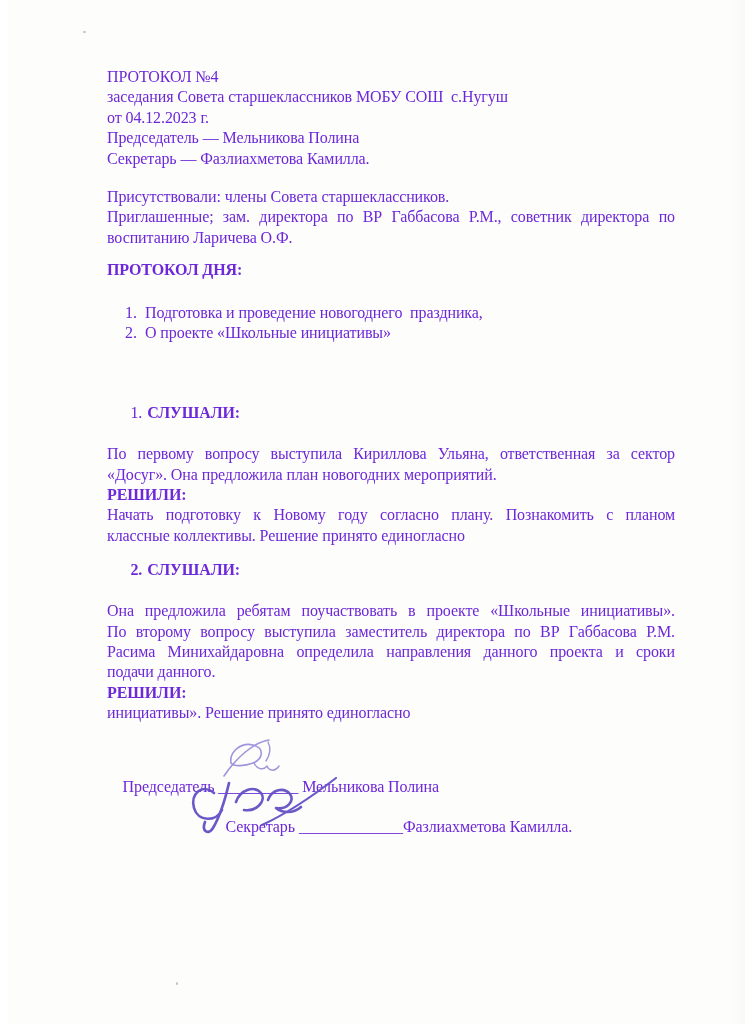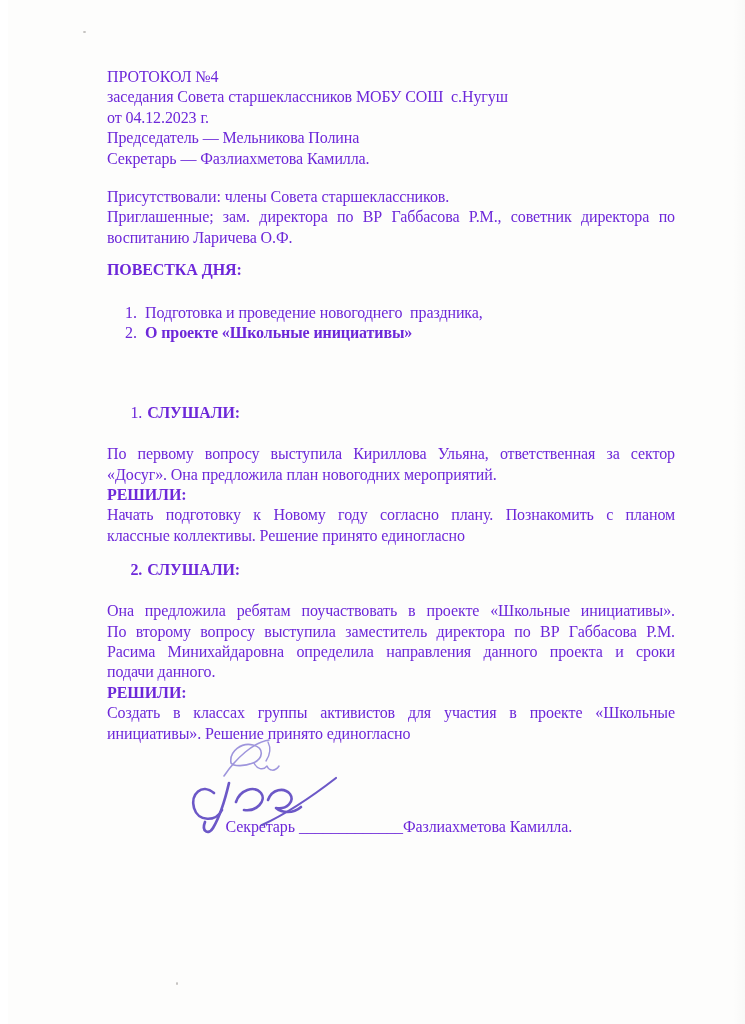--- a/index.html
+++ b/index.html
@@ -47,31 +47,31 @@
     <div class="ln">Секретарь — Фазлиахметова Камилла.</div>
   </div>
 
   <div class="col" style="top:187px;">
     <div class="ln">Присутствовали: члены Совета старшеклассников.</div>
     <div class="ln j">Приглашенные; зам. директора по ВР Габбасова Р.М., советник директора по</div>
     <div class="ln">воспитанию Ларичева О.Ф.</div>
   </div>
 
   <div class="col" style="top:260px;">
-    <div class="ln b">ПОВЕСТКА ДНЯ:</div>
+    <div class="ln b">ПРОТОКОЛ ДНЯ:</div>
   </div>
 
   <div class="col" style="top:303px;">
     <div class="agenda-row">
       <span class="num">1.</span>
       <span class="ln" style="min-height:0;">Подготовка и проведение новогоднего  праздника,</span>
     </div>
     <div class="agenda-row">
       <span class="num">2.</span>
-      <span class="ln" style="min-height:0;font-weight:bold;">О проекте «Школьные инициативы»</span>
+      <span class="ln" style="min-height:0;">О проекте «Школьные инициативы»</span>
     </div>
   </div>
 
   <div class="col" style="top:383px;">
     <div class="ln heading-row">
       <span class="num">1.</span><span class="b">СЛУШАЛИ:</span>
     </div>
     <div class="ln j">По первому вопросу выступила Кириллова Ульяна, ответственная за сектор</div>
     <div class="ln">«Досуг». Она предложила план новогодних мероприятий.</div>
     <div class="ln b">РЕШИЛИ:</div>
@@ -81,24 +81,26 @@
 
   <div class="col" style="top:540px;">
     <div class="ln heading-row">
       <span class="num b">2.</span><span class="b">СЛУШАЛИ:</span>
     </div>
     <div class="ln j">Она предложила ребятам поучаствовать в проекте «Школьные инициативы».</div>
     <div class="ln j">По второму вопросу выступила заместитель директора по ВР Габбасова Р.М.</div>
     <div class="ln j">Расима Минихайдаровна определила направления данного проекта и сроки</div>
     <div class="ln">подачи данного.</div>
     <div class="ln b">РЕШИЛИ:</div>
-    <div class="ln j">Создать в классах группы активистов для участия в проекте «Школьные</div>
     <div class="ln">инициативы». Решение принято единогласно</div>
   </div>
 
+  <div class="col sig-row" style="top:757px;">
+    <span>Председатель</span><span> </span><span class="rule">__________</span><span> Мельникова Полина</span>
+  </div>
   <div class="col sig-row" style="top:797px;text-align:center;">
     <span>Секретарь</span><span> </span><span class="rule">_____________</span><span>Фазлиахметова Камилла.</span>
   </div>
 
   <svg class="sig-svg" style="left:210px;top:735px;" width="85" height="50" viewBox="0 0 85 50" fill="none" stroke-linecap="round" stroke-linejoin="round" opacity="0.9">
     <path d="M6,41 C18,23 36,7 51,5" stroke-width="1.6" stroke="#948ad9"></path>
     <path d="M13,28 C11,16 24,7 35,10 C47,13 45,24 35,28 C27,31 16,32 13,28" stroke-width="1.6" stroke="#948ad9"></path>
     <path d="M36,28 C39,34 45,36 49,31 C51,36 57,37 61,31" stroke-width="1.5" stroke="#948ad9"></path>
     <path d="M50,7 C53,13 52,20 48,26" stroke-width="1.4" stroke="#948ad9"></path>
   </svg>

